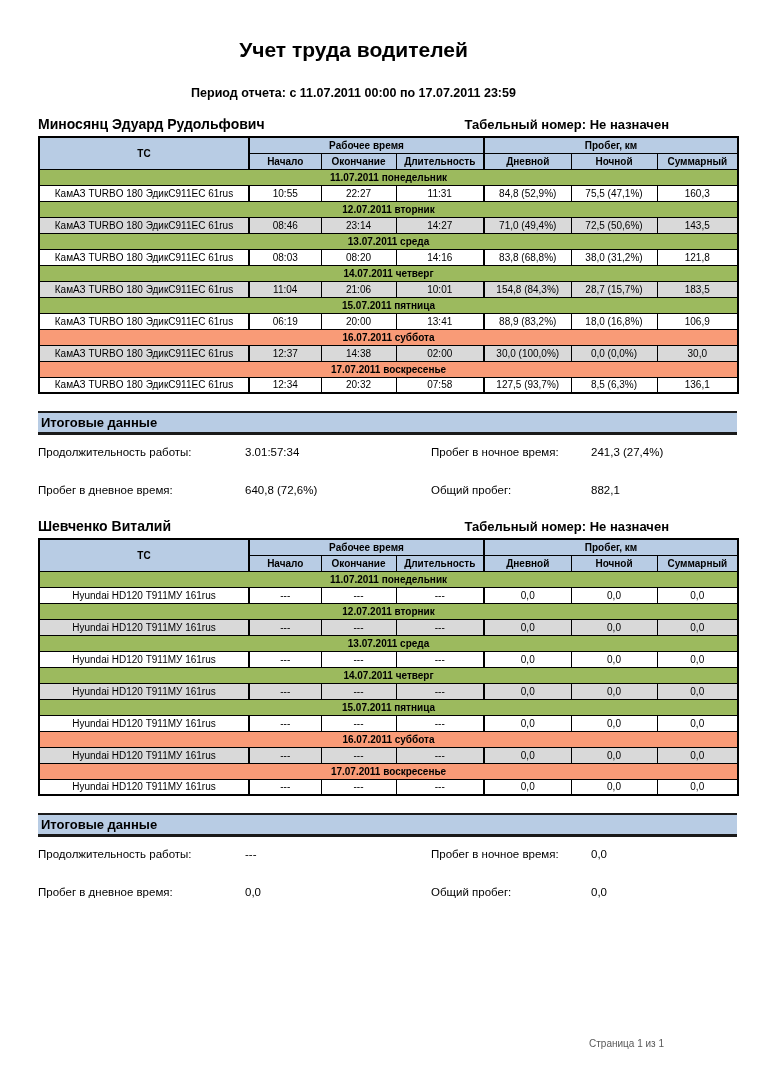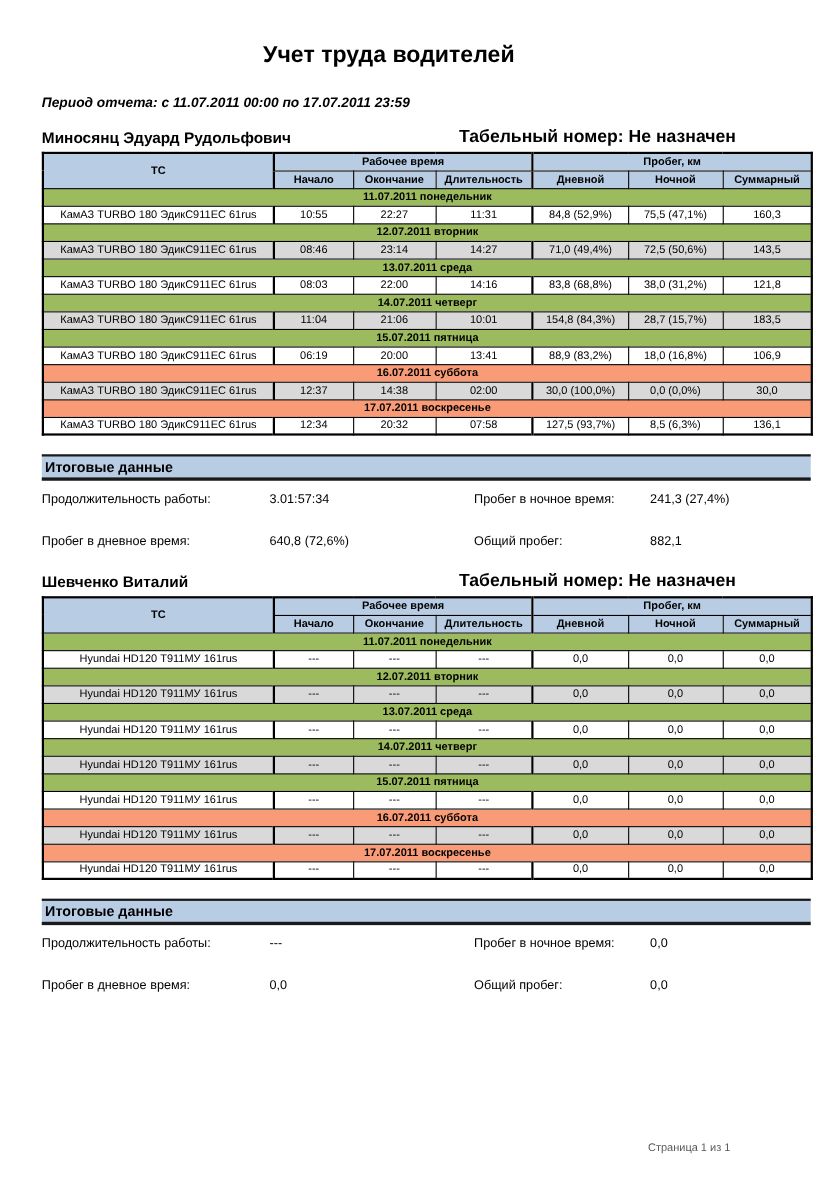--- a/index.html
+++ b/index.html
@@ -23,34 +23,34 @@
     padding:38px 8px 0 38px;
     position:relative;
   }
   .report-title{
     text-align:center;
     font-size:21px;
     font-weight:bold;
     margin-bottom:24px;
   }
   .report-subline{
+    text-align:center;
     font-size:12.5px;
     font-weight:bold;
     margin-bottom:6px;
-    font-style:italic;
   }
   .driver-section{margin-top:16px;}
   .driver-header{
     display:flex;
     justify-content:space-between;
     align-items:center;
     margin-bottom:4px;
   }
   .driver-name{font-size:14px;font-weight:bold;}
-  .tabel-number{font-size:16px;font-weight:bold;}
+  .tabel-number{font-size:13px;font-weight:bold;}
   table.drivers-table{
     width:699px;
     border-collapse:collapse;
     table-layout:fixed;
     font-size:10px;
     border:2px solid var(--border);
   }
   table.drivers-table th, table.drivers-table td{
     border:1px solid var(--border);
     height:16px;
@@ -158,21 +158,21 @@
             <td class="group-sep">71,0 (49,4%)</td>
             <td>72,5 (50,6%)</td>
             <td>143,5</td>
           </tr>
           <tr>
             <td colspan="7" class="day-band green">13.07.2011 среда</td>
           </tr>
           <tr class="data-row">
             <td>КамАЗ TURBO 180 ЭдикС911ЕС 61rus</td>
             <td class="group-sep">08:03</td>
-            <td>22:00</td>
+            <td>08:20</td>
             <td>14:16</td>
             <td class="group-sep">83,8 (68,8%)</td>
             <td>38,0 (31,2%)</td>
             <td>121,8</td>
           </tr>
           <tr>
             <td colspan="7" class="day-band green">14.07.2011 четверг</td>
           </tr>
           <tr class="data-row shade">
             <td>КамАЗ TURBO 180 ЭдикС911ЕС 61rus</td>

